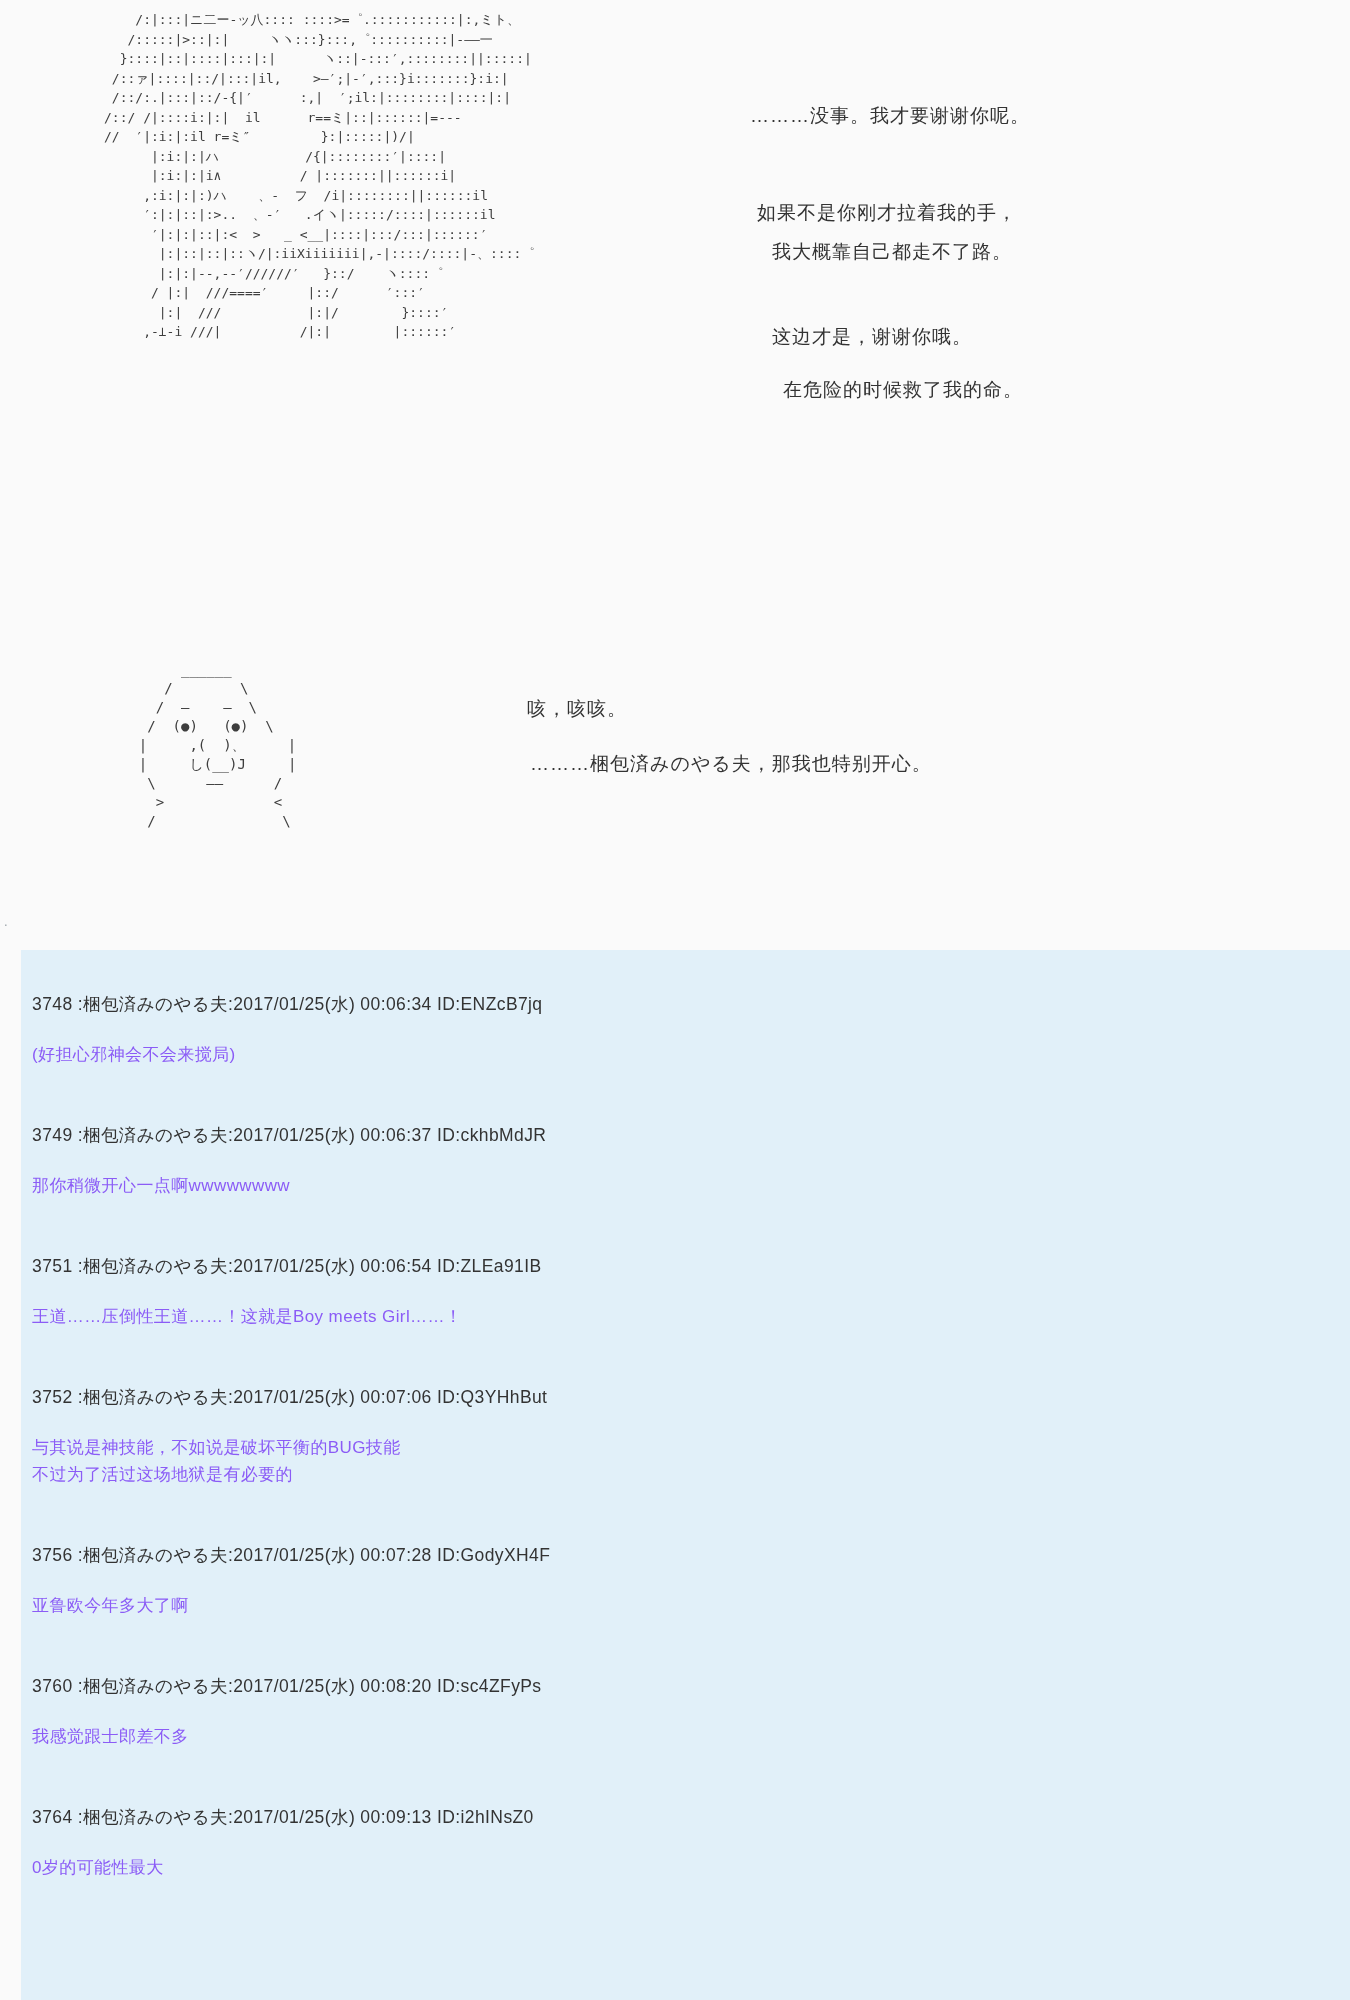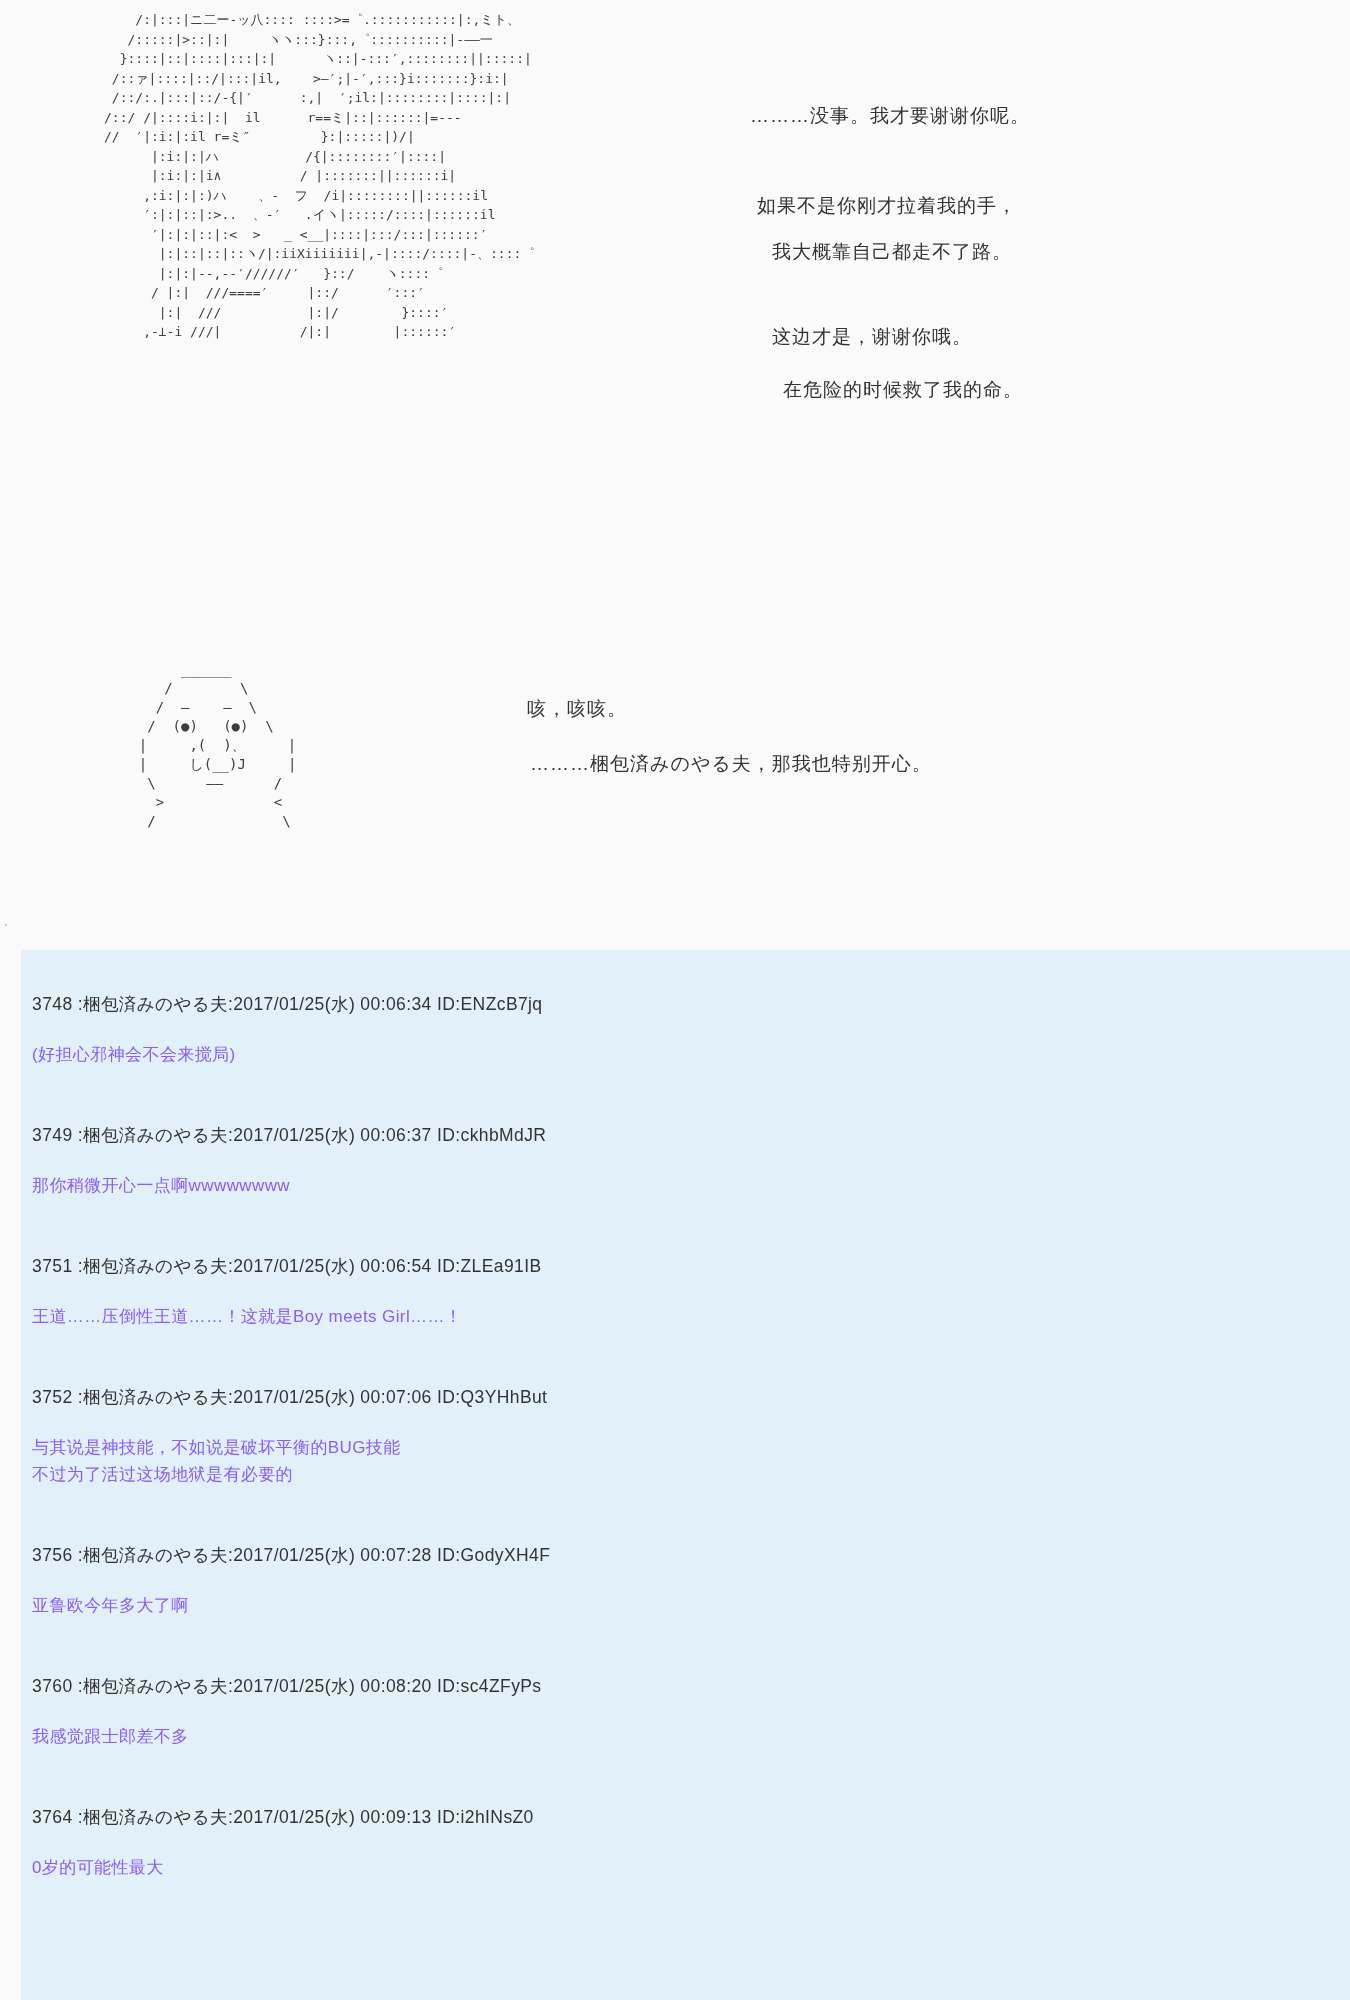--- a/index.html
+++ b/index.html
@@ -80,21 +80,21 @@
      ,:i:|:|:)ハ    、-  フ  /i|::::::::||::::::il
      ′:|:|::|:&gt;..  、-′   .イヽ|:::::/::::|::::::il
       ′|:|:|::|:&lt;  &gt;   _ &lt;__|::::|:::/:::|::::::′
        |:|::|::|::ヽ/|:iiXiiiiiii|,-|::::/::::|-、::::゜
        |:|:|--,--′//////′   }::/    ヽ::::゜
       / |:|  ///====′     |::/      ′:::′
        |:|  ///           |:|/        }::::′
      ,-⊥-i ///|          /|:|        |::::::′</pre>
 
     <div class="dlg" style="left:750px; top:103px;">………没事。我才要谢谢你呢。</div>
-    <div class="dlg" style="left:757px; top:193px;">如果不是你刚才拉着我的手，</div>
+    <div class="dlg" style="left:757px; top:200px;">如果不是你刚才拉着我的手，</div>
     <div class="dlg" style="left:772px; top:239px;">我大概靠自己都走不了路。</div>
     <div class="dlg" style="left:772px; top:324px;">这边才是，谢谢你哦。</div>
     <div class="dlg" style="left:783px; top:377px;text-align:right;">在危险的时候救了我的命。</div>
 
     <pre class="aa aa-face">       ______
      /        \
     /  ―    ―  \
    /  (●)   (●)  \
   |     ,(  )、     |
   |     し(__)J     |

